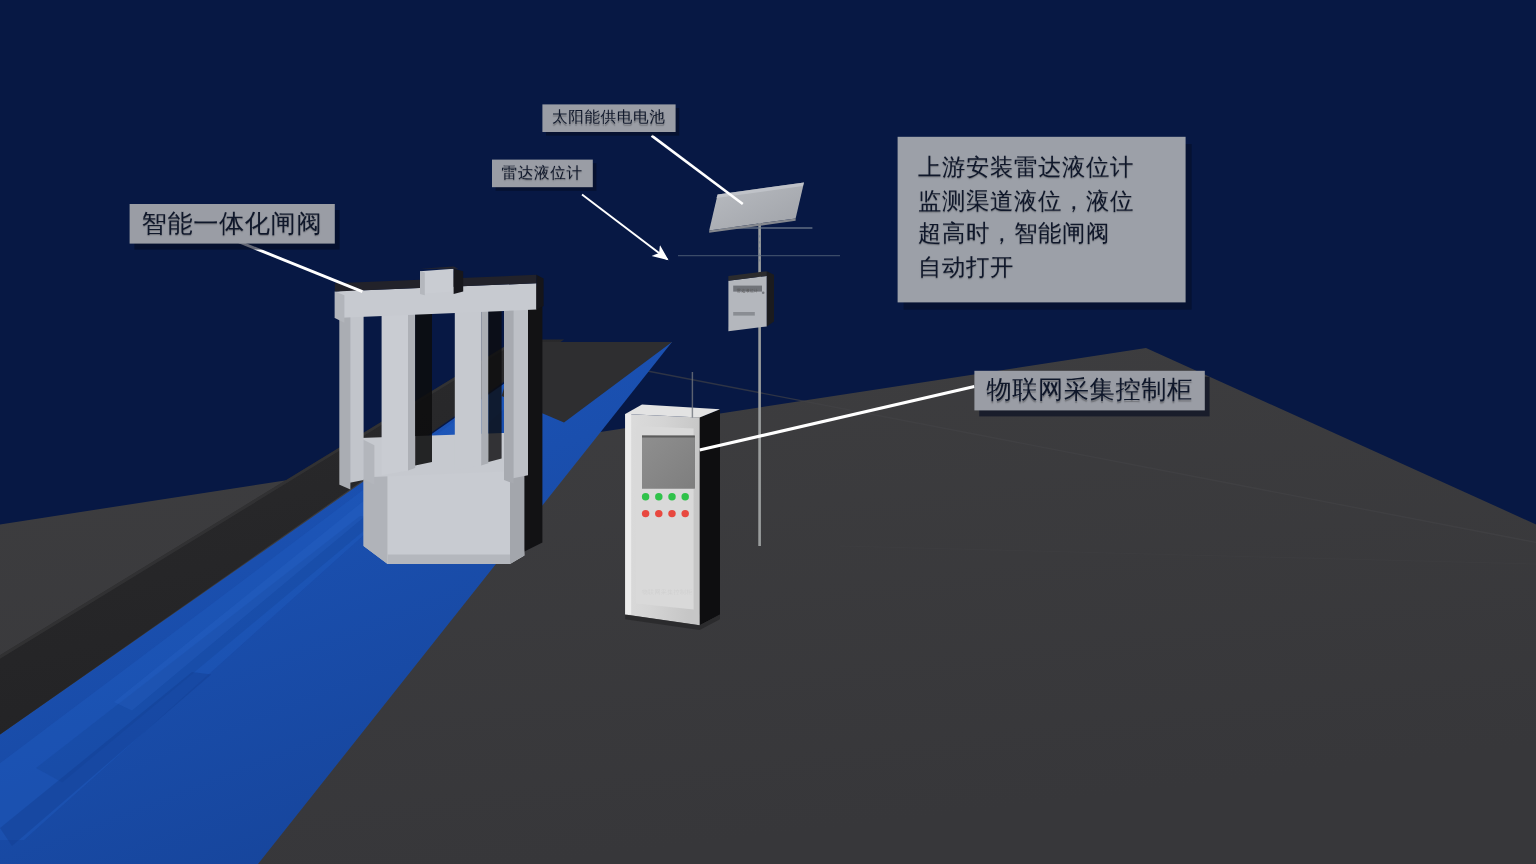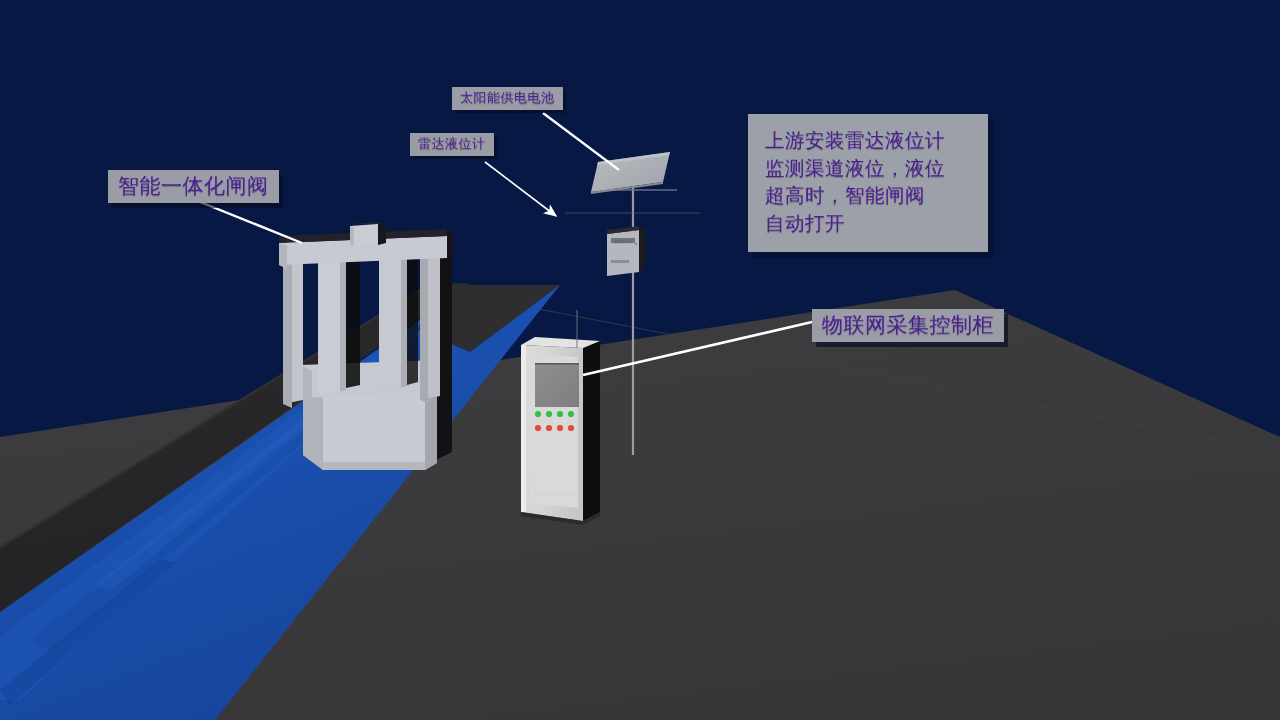--- a/index.html
+++ b/index.html
@@ -22,21 +22,21 @@
     position: absolute;
     left: 0;
     top: 0;
     width: 1280px;
     height: 720px;
   }
   .callout {
     position: absolute;
     box-sizing: border-box;
     background: #9a9da5;
-    color: #4c1d95;
+    color: #0f172a;
     font-size: 21px;
     line-height: 1.05;
     letter-spacing: 0.5px;
     padding: 5px 10px 6px 10px;
     white-space: nowrap;
     box-shadow: 4px 5px 0 rgba(5, 12, 32, 0.62);
     text-shadow: 0 1px 1px rgba(30,30,30,0.35);
     font-family: Liberation Serif, serif;
   }
   .callout.small {

